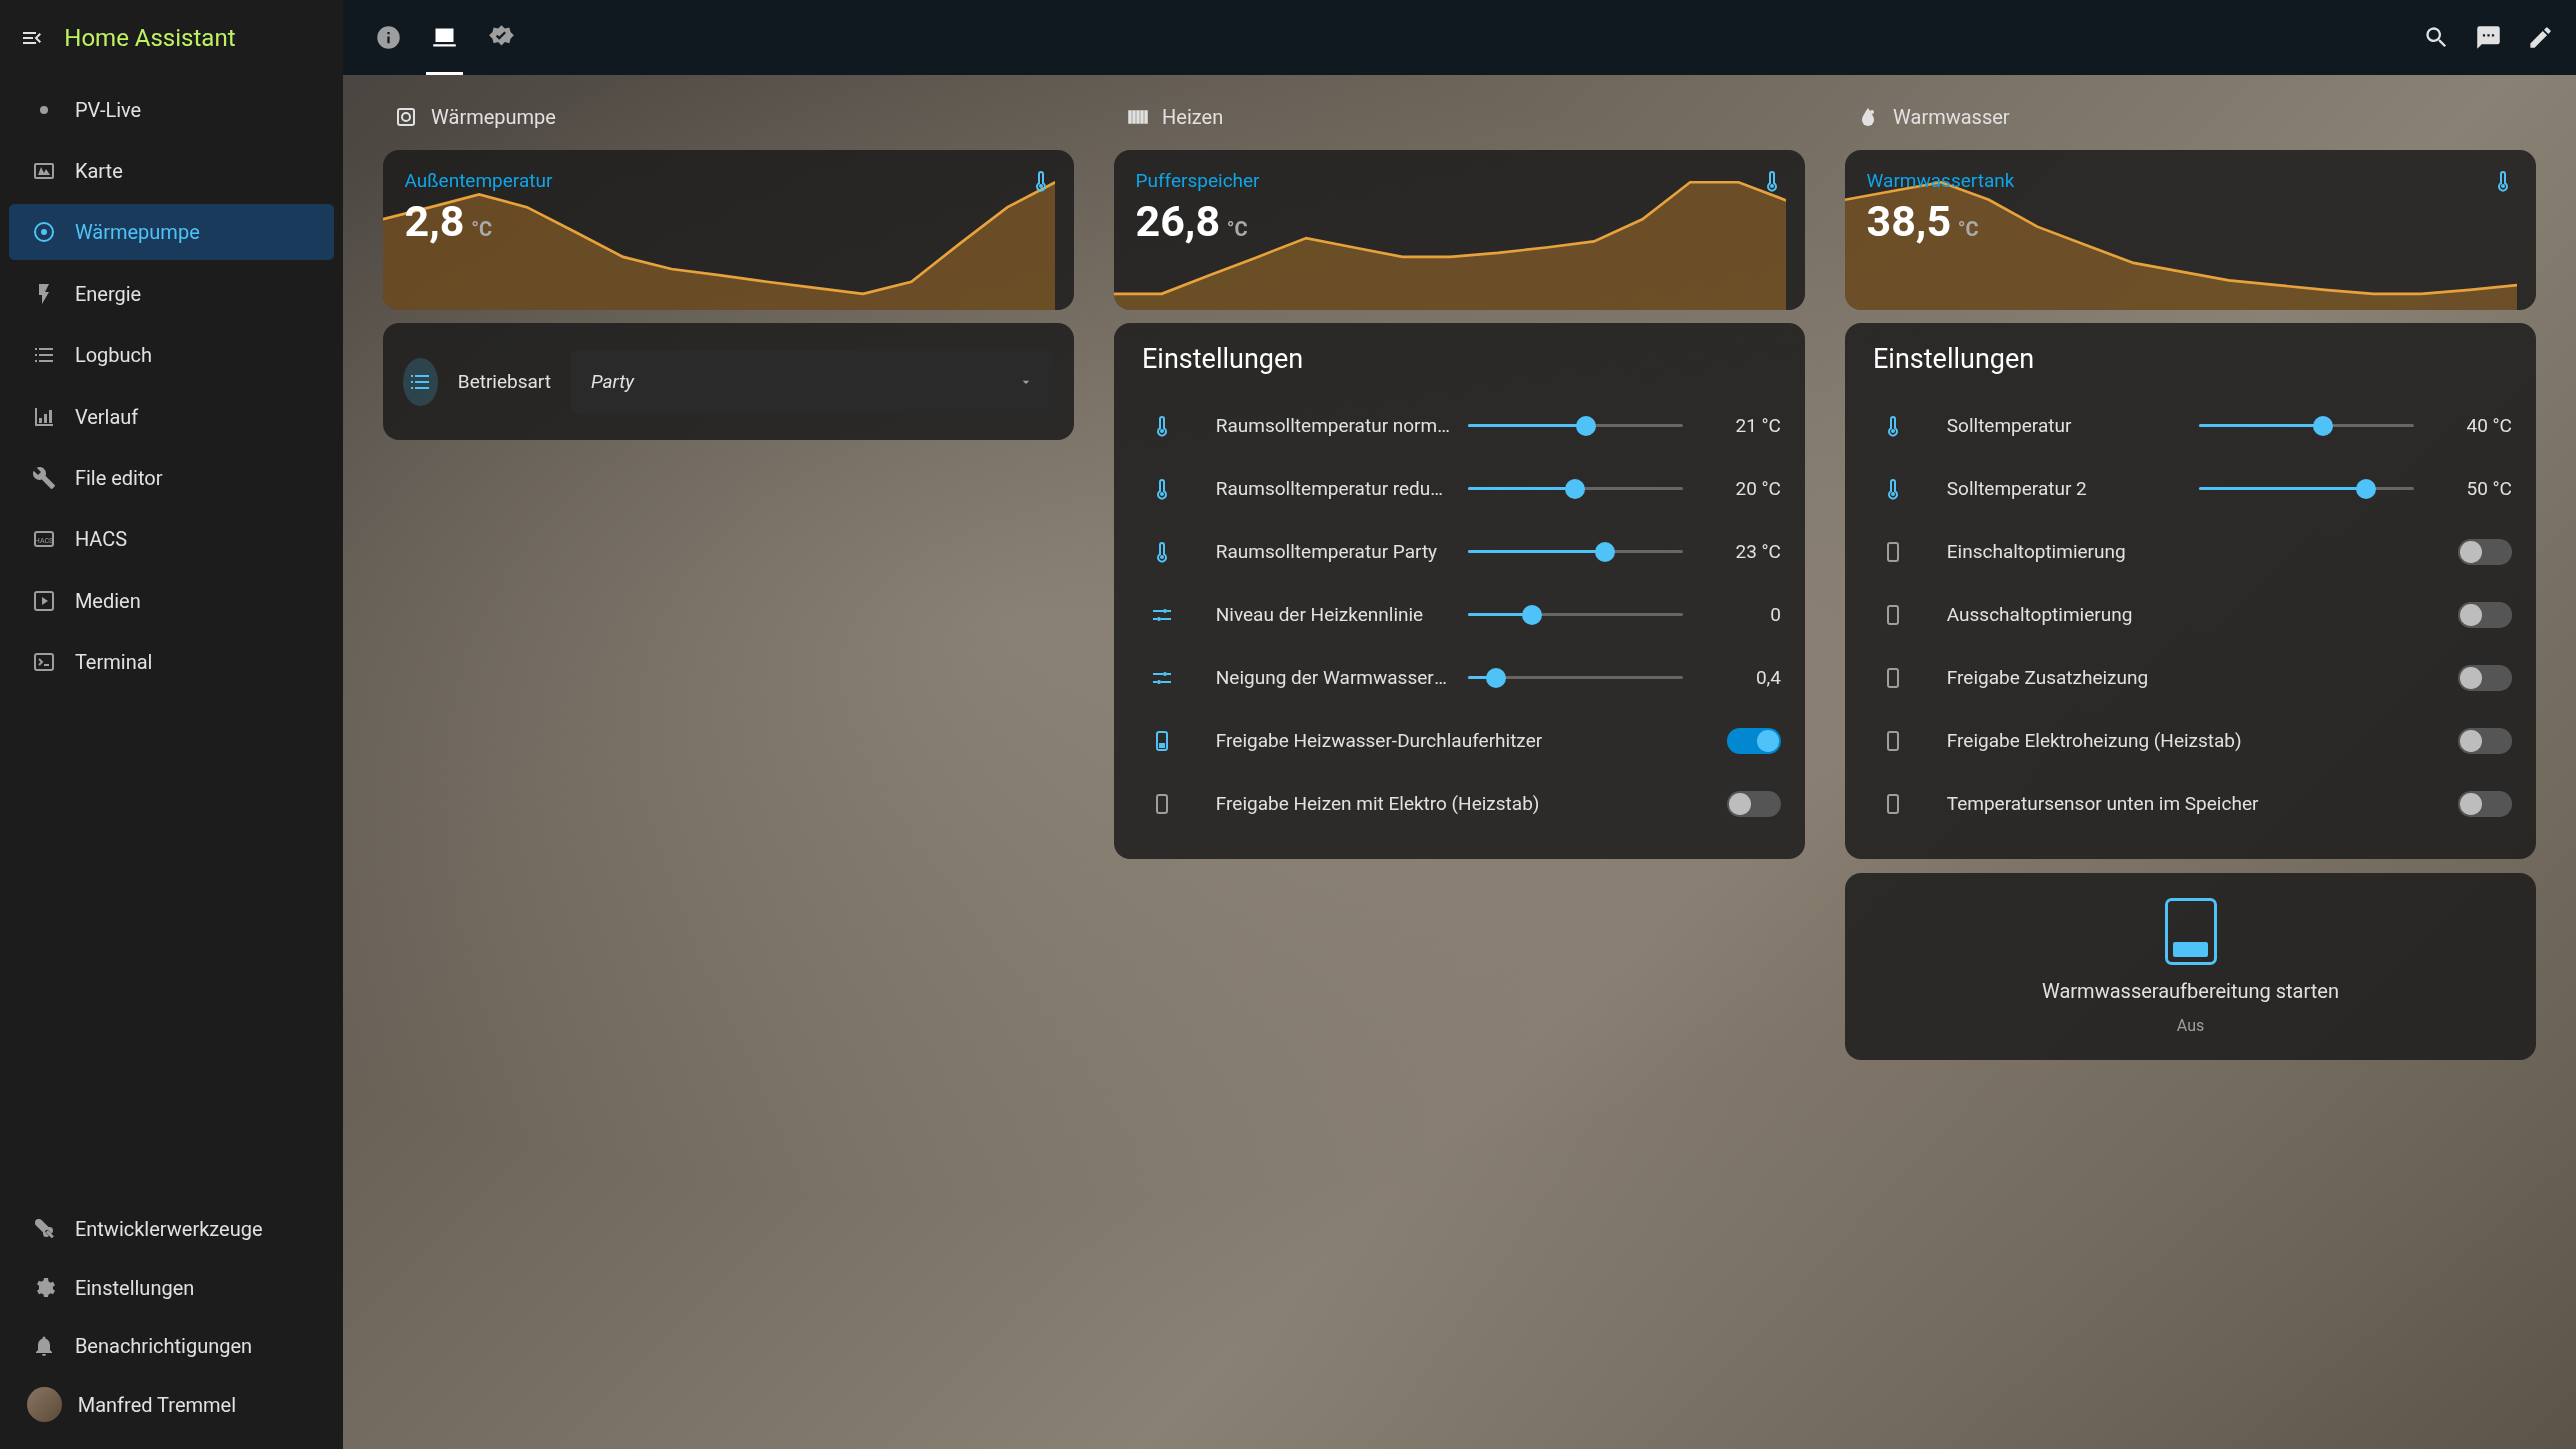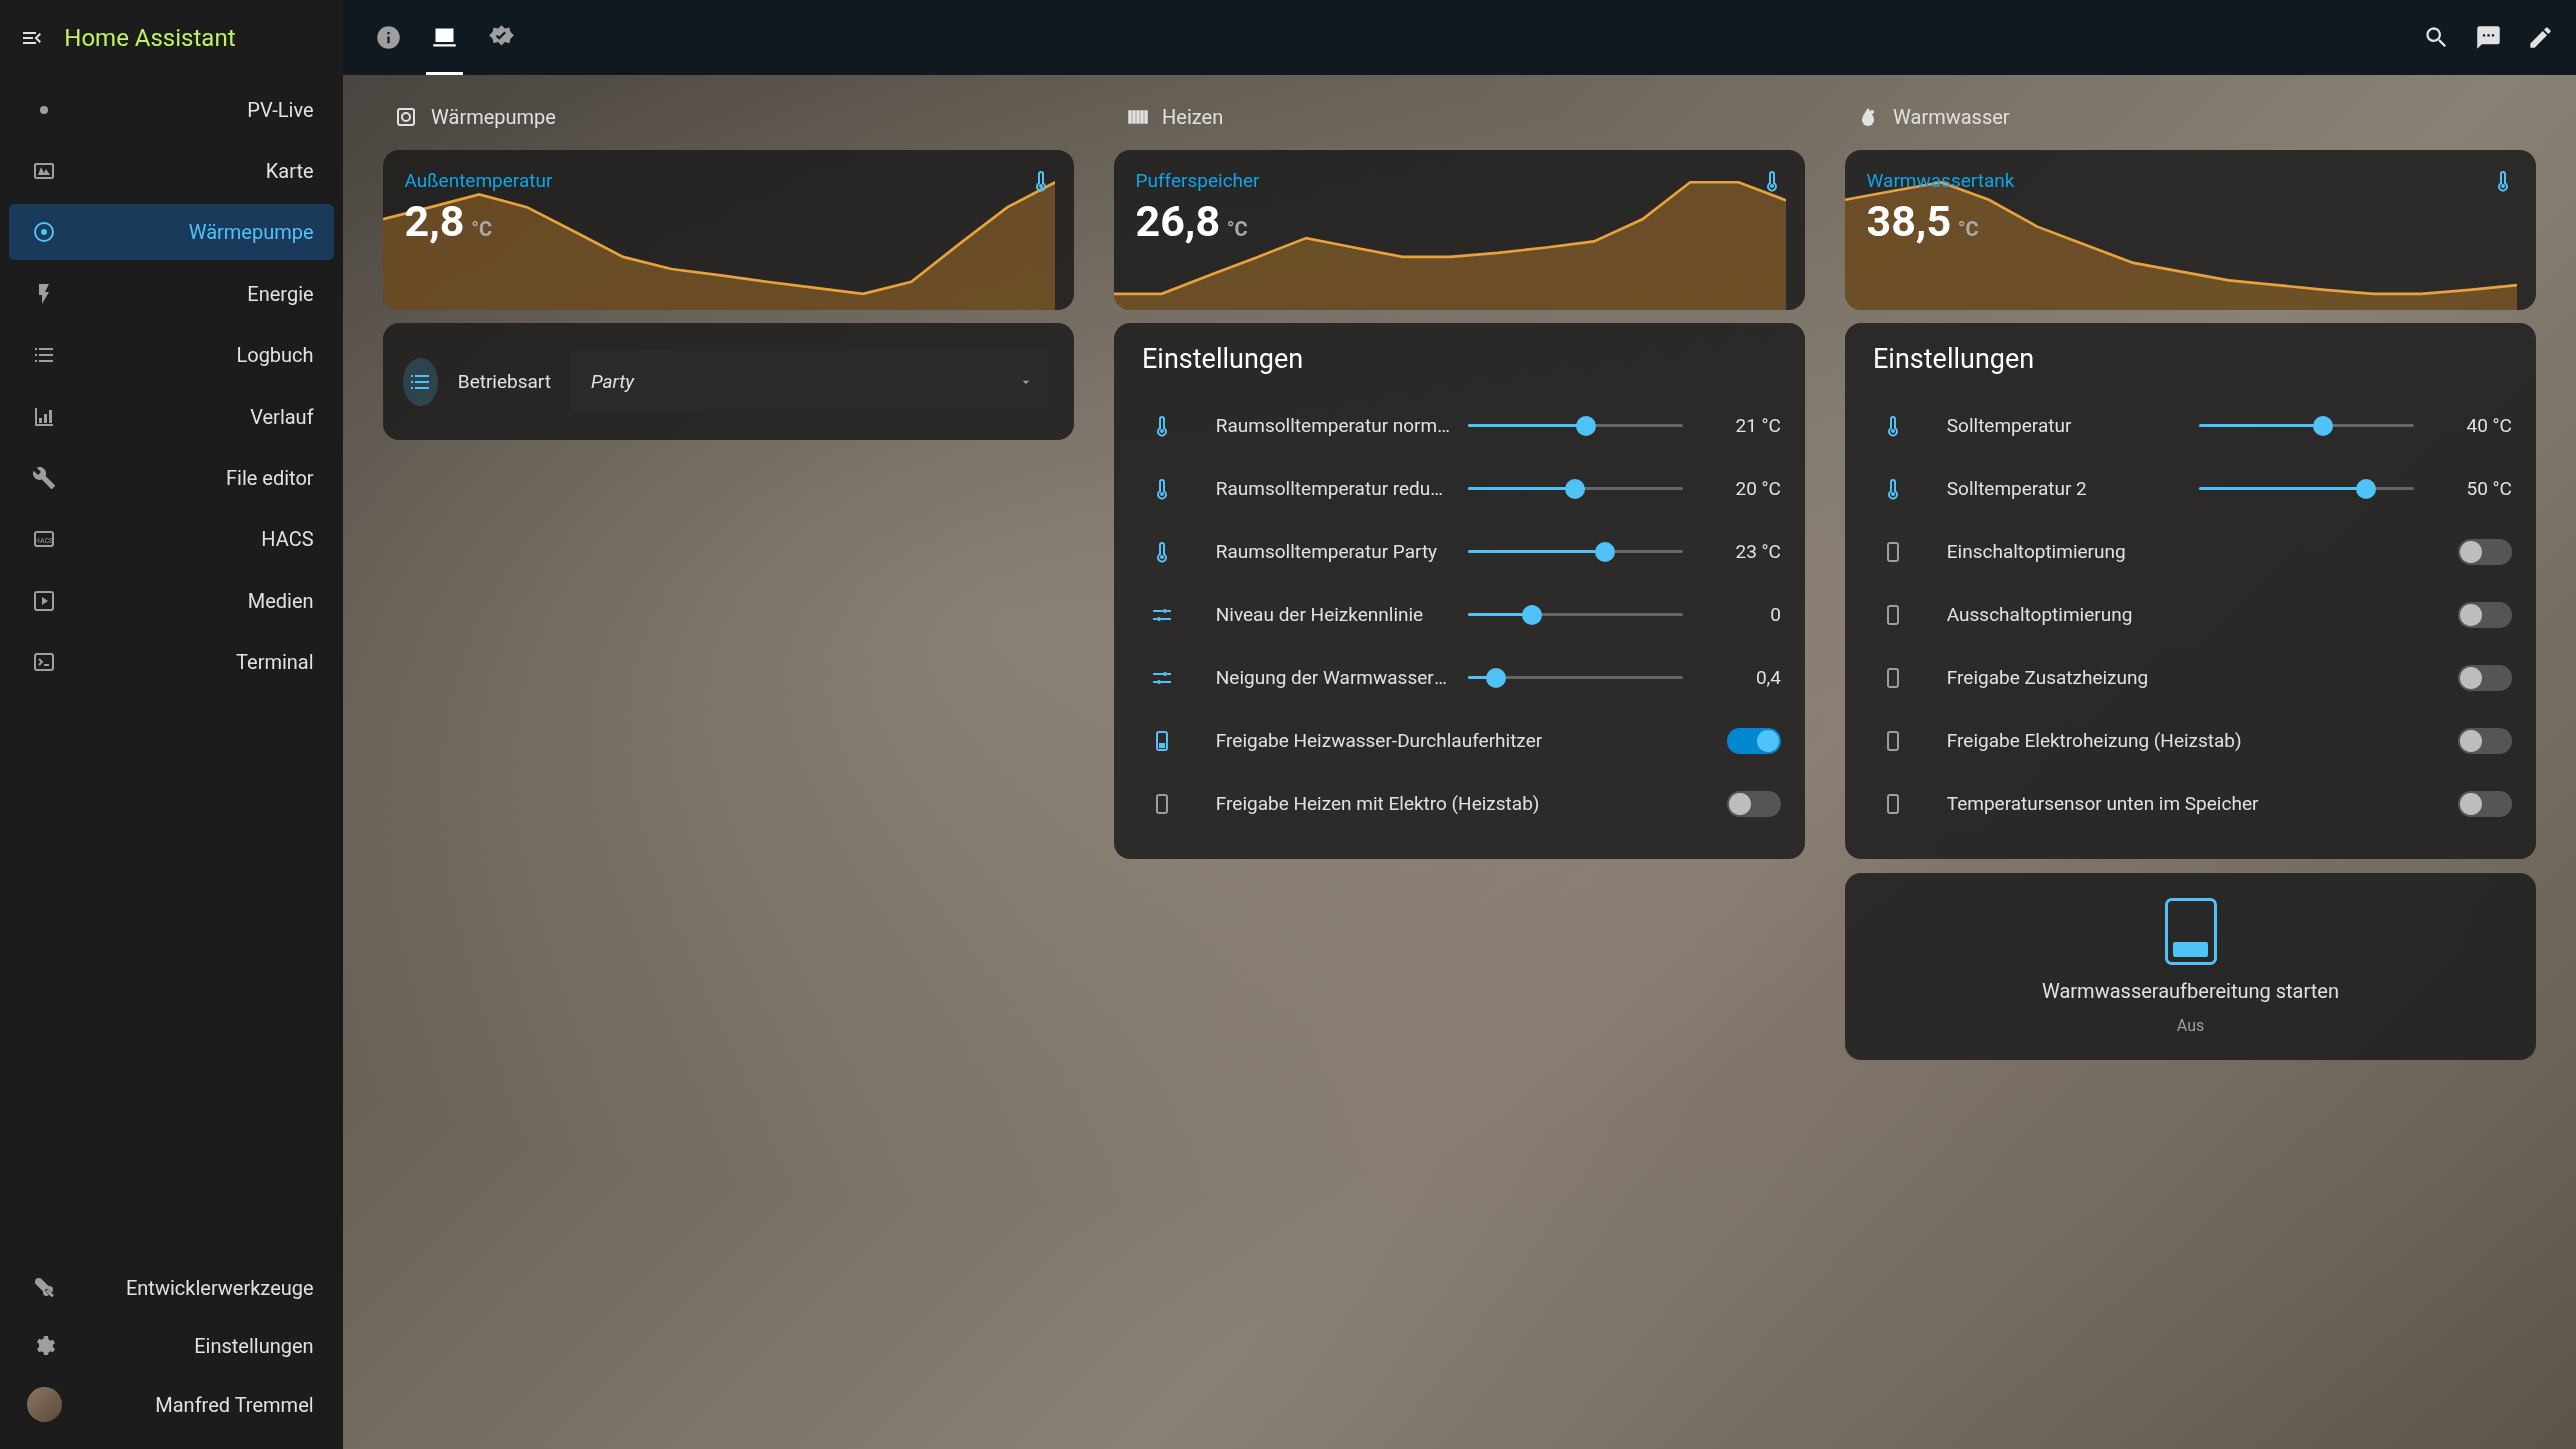--- a/index.html
+++ b/index.html
@@ -5,21 +5,21 @@
 * { margin:0; padding:0; box-sizing:border-box; font-family:-apple-system,BlinkMacSystemFont,"Segoe UI",Roboto,sans-serif; }
 body { width:2576px; height:1449px; background:#111; color:#e1e1e1; overflow:hidden; position:relative; transform-origin:top left; }
 .bg-photo { position:absolute; left:343px; top:75px; right:0; bottom:0; background:linear-gradient(135deg,#4a4540 0%,#6b6358 30%,#8a8175 60%,#5c5449 100%); z-index:0; }
 .bg-photo::before { content:""; position:absolute; inset:0; background:radial-gradient(ellipse at 30% 40%,rgba(200,190,175,0.3),transparent 50%),radial-gradient(ellipse at 70% 60%,rgba(120,110,95,0.4),transparent 50%); }
 .app { display:flex; width:100%; height:100%; position:relative; z-index:1; }
 .sidebar { width:343px; background:#1c1c1c; display:flex; flex-direction:column; flex-shrink:0; }
 .sidebar-header { height:75px; display:flex; align-items:center; padding:0 17.4px; gap:17.4px; }
 .menu-btn { width:29.5px; height:29.5px; display:flex; align-items:center; justify-content:center; color:#e1e1e1; cursor:pointer; }
 .app-title { font-size:24px; font-weight:400; color:#bef264; }
 .sidebar-nav { flex:1; display:flex; flex-direction:column; padding-top:4px; }
-.nav-item { height:56px; display:flex; align-items:center; padding:0 20px; gap:16px; cursor:pointer; border-radius:5.4px; margin:2.7px 9.4px;justify-content:space-between; }
+.nav-item { height:56px; display:flex; align-items:center; padding:0 20px; gap:16px; cursor:pointer; border-radius:5.4px; margin:2.7px 9.4px; }
 .nav-item.active { background:#1a3a5c; color:#4fc3f7; }
 .nav-item.active .nav-icon { color:#4fc3f7; }
 .nav-icon { width:29.5px; height:29.5px; display:flex; align-items:center; justify-content:center; color:#9e9e9e; flex-shrink:0; }
 .nav-label { font-size:20px; color:inherit; }
 .nav-item:not(.active) .nav-label { color:#e1e1e1; }
 .sidebar-bottom { padding-bottom:13.4px; }
 .sidebar-bottom .nav-item { height:56px; }
 .avatar { width:35px; height:35px; border-radius:50%; background:linear-gradient(135deg,#8a7560,#5c4a38); margin-left:-2.7px; }
 .main { flex:1; display:flex; flex-direction:column; position:relative; }
 .topbar { height:75px; background:#101820; display:flex; align-items:center; padding:0 20px; gap:13.4px; }
@@ -184,20 +184,28 @@
         </div>
         <div class="nav-item">
           <span class="nav-icon">
             <svg width="24" height="24" viewBox="0 0 24 24" fill="currentColor">
               <path d="M12 8a4 4 0 100 8 4 4 0 000-8zm9 4a7.5 7.5 0 00-.1-1.2l2.1-1.6-2-3.5-2.5 1a7 7 0 00-2-1.2L16 2h-4l-.5 2.5a7 7 0 00-2 1.2l-2.5-1-2 3.5L7.1 9.8A7.5 7.5 0 007 12c0 .4 0 .8.1 1.2L5 14.8l2 3.5 2.5-1c.6.5 1.3.9 2 1.2L12 21h4l.5-2.5c.7-.3 1.4-.7 2-1.2l2.5 1 2-3.5-2.1-1.6c.1-.4.1-.8.1-1.2z"></path>
             </svg>
           </span>
           <span class="nav-label">Einstellungen</span>
         </div>
         <div class="nav-item">
+          <span class="nav-icon">
+            <svg width="24" height="24" viewBox="0 0 24 24" fill="currentColor">
+              <path d="M12 22a2 2 0 002-2h-4a2 2 0 002 2zm6-6V11c0-3.07-1.63-5.64-4.5-6.32V4a1.5 1.5 0 00-3 0v.68C7.64 5.36 6 7.92 6 11v5l-2 2v1h16v-1l-2-2z"></path>
+            </svg>
+          </span>
+          <span class="nav-label">Benachrichtigungen</span>
+        </div>
+        <div class="nav-item">
           <div class="avatar"></div>
           <span class="nav-label">Manfred Tremmel</span>
         </div>
       </div>
   </aside>
 
   <main class="main">
     <div class="topbar">
       <div class="tab-icons">
         <div class="tab-icon">

